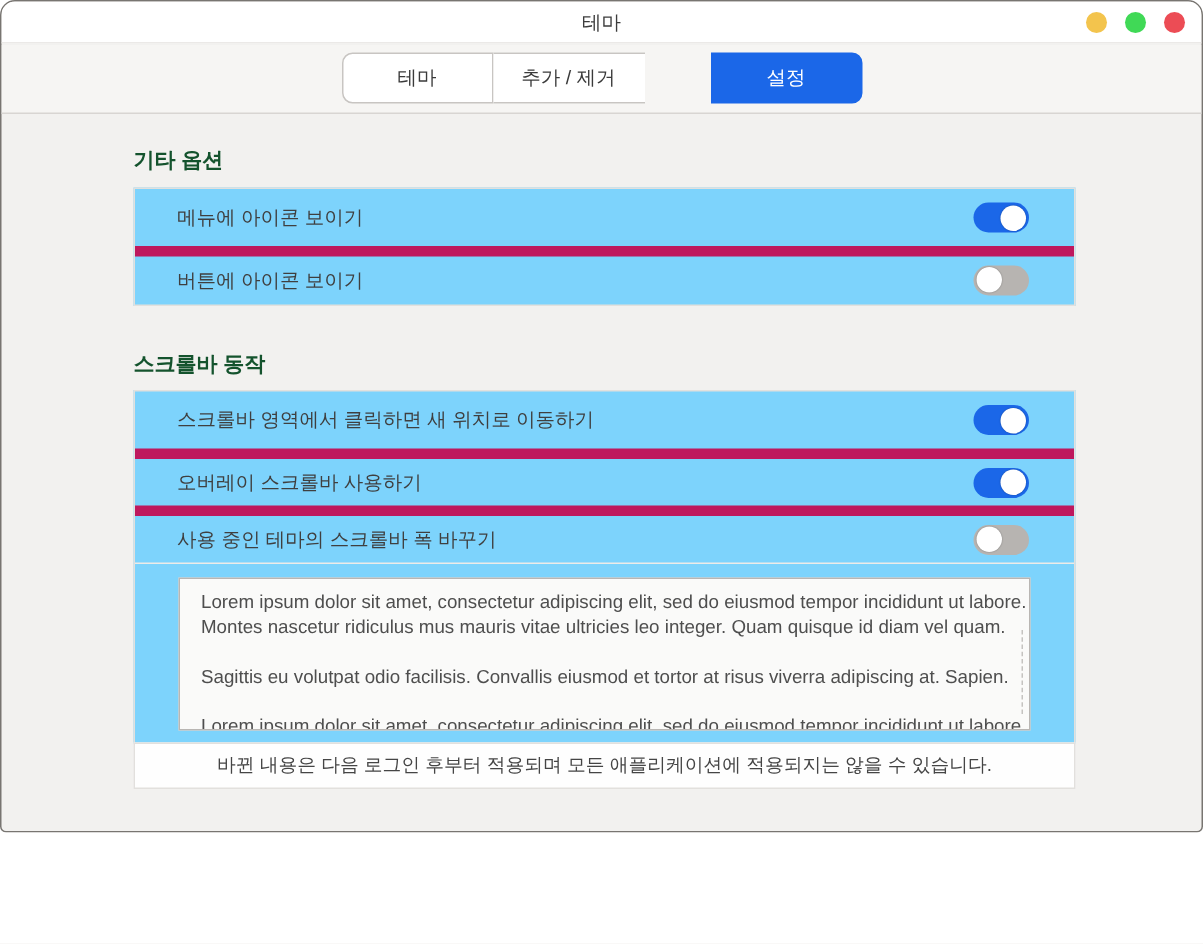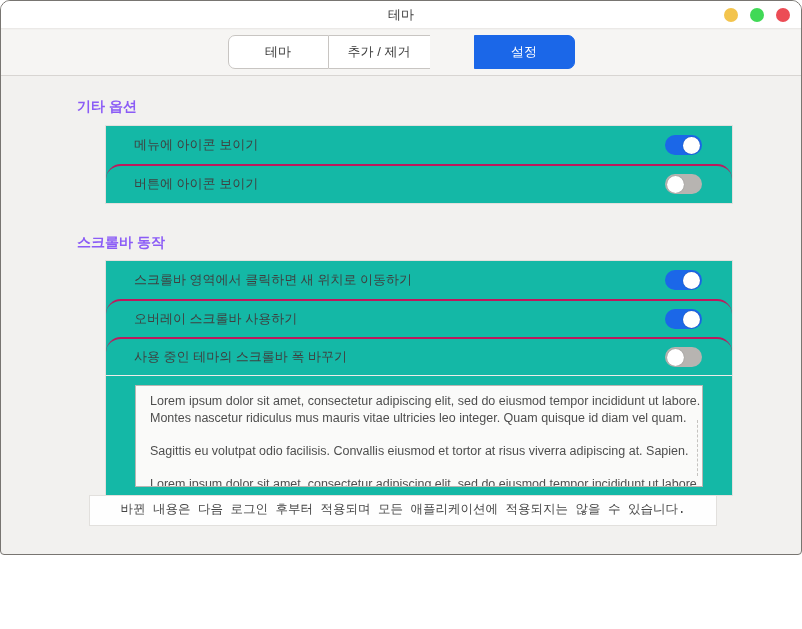--- a/index.html
+++ b/index.html
@@ -47,41 +47,41 @@
     display:flex; align-items:center; justify-content:center;
     cursor:default;
   }
   .seg-btn:first-child  { border-radius:7px 0 0 7px; }
   .seg-btn:nth-child(2) { border-left:none; border-right:none; }
   .seg-btn:last-child   { border-radius:0 7px 7px 0;margin-left:44px; }
   .seg-btn.active { background:#1b67e8; border-color:#1b67e8; color:#ffffff; }
 
   
   .section-heading {
-    position:absolute; left:76px;
-    font-size:14px; font-weight:bold; color:#8b5cf6;
+    position:absolute; left:88px;
+    font-size:14px; font-weight:bold; color:#14532d;
     line-height:18px;
   }
   #heading-other    { top:96px; }
   #heading-scrollbar{ top:232px; }
 
   .card {
-    position:absolute; left:104px; width:628px;
-    background:#14b8a6;
+    position:absolute; left:88px; width:628px;
+    background:#7dd3fc;
     border:1px solid #e2e0dd;
   }
   #card-other    { top:124px; height:79px; }
   #card-scrollbar{ top:259px; height:236px; }
 
   .row {
     height:38px;
     display:flex; align-items:center; justify-content:space-between;
     padding:0 30px 0 28px;
   }
-  .row + .row { border-top:2px solid #be185d;border-radius:15px; }
+  .row + .row { border-top:7px solid #be185d; }
   .row-label { font-size:13px; color:#3f3f3f; }
 
   
   .toggle {
     position:relative; flex:none;
     width:37px; height:20px; border-radius:10px;
     background:#b7b4b1; cursor:default;
   }
   .toggle .knob {
     position:absolute; top:1.5px; left:2px;
@@ -113,21 +113,21 @@
     border-left:1px dashed #c5c3c0;
   }
 
   
   .footer-row {
     position:absolute; left:88px; top:494px;
     width:628px; height:31px;
     background:#fefefe;
     border:1px solid #e2e0dd;
     text-align:center; line-height:29px;
-    font-size:12.5px; color:#454545;font-family:Liberation Mono, monospace;
+    font-size:12.5px; color:#454545;
   }
 </style>
 </head>
 <body>
 
 <div class="window">
 
   <div class="titlebar">
     <div class="title">테마</div>
     <div class="lights">

